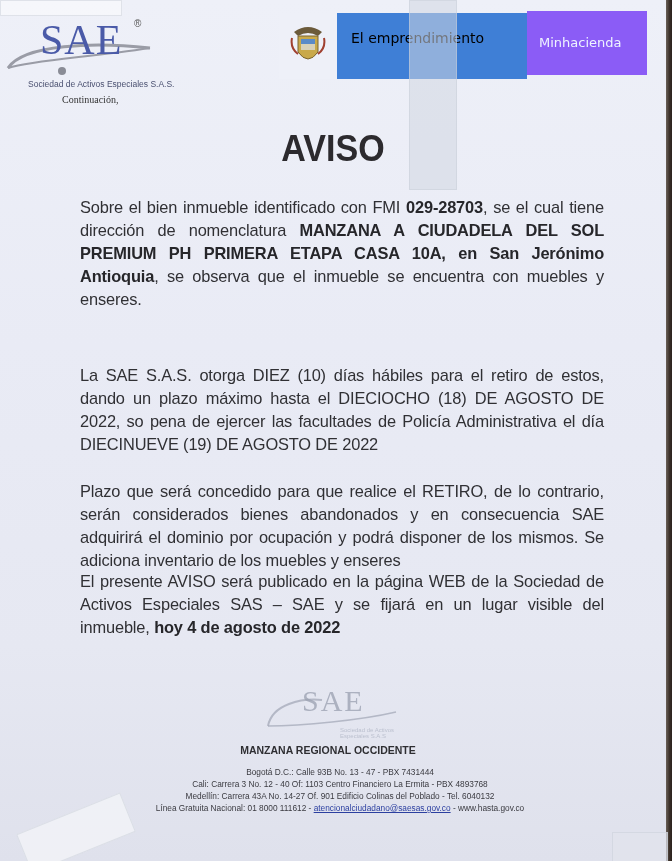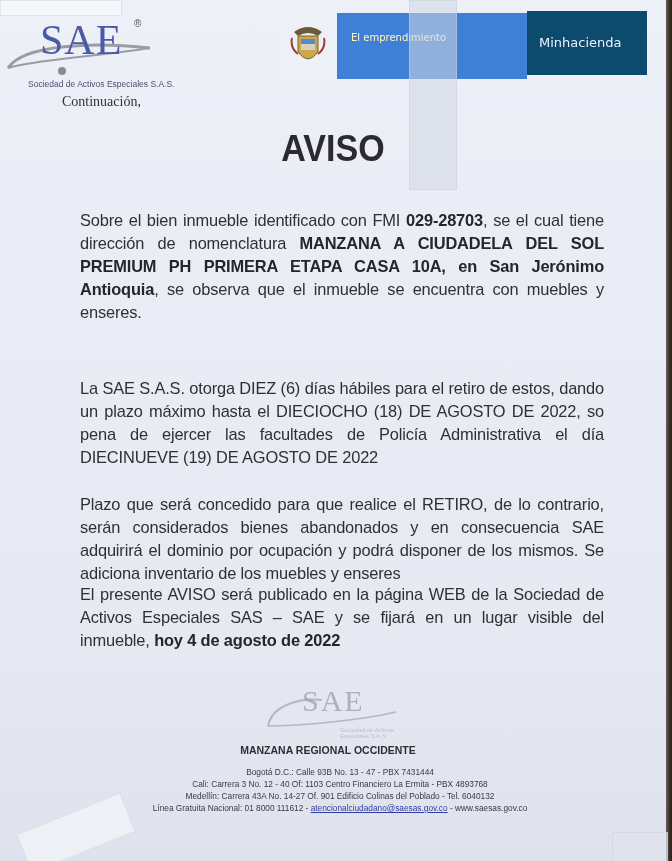--- a/index.html
+++ b/index.html
@@ -33,51 +33,51 @@
   }
   .sae-logo .reg {
     position: absolute; left: 130px; top: 4px; font-size: 10px; color: #555;
   }
   .sae-logo svg { position: absolute; left: 0; top: 0; }
   .sae-company {
     position: absolute; left: 4px; top: 79px; font-size: 8.5px; color: #4a5070; margin-left: 24px;
   }
   .continuacion {
     position: absolute; left: 62px; top: 94px; font-family: "Liberation Serif", serif;
-    font-size: 14px; color: #333;
+    font-size: 10px; color: #333;
   }
 
   
   .gov-banner { position: absolute; left: 279px; top: 11px; width: 368px; height: 68px; }
   .gov-shield {
     position: absolute; left: 0; top: 2px; width: 58px; height: 66px; background: #eef0f8;
     display: flex; align-items: center; justify-content: center;
   }
   .gov-blue {
     position: absolute; left: 58px; top: 2px; width: 190px; height: 66px; background: #3f7fd6;
   }
   .gov-blue .slogan {
-    position: absolute; left: 14px; top: 17px; color: #fef9c3; font-size: 10px;
+    position: absolute; left: 14px; top: 17px; color: #000000; font-size: 14px;
     line-height: 16px; font-family: "DejaVu Sans", sans-serif;
   }
   .gov-light {
-    position: absolute; left: 248px; top: 0px; width: 120px; height: 64px; background: #0c4a6e;
+    position: absolute; left: 248px; top: 0px; width: 120px; height: 64px; background: #8b5cf6;
   }
   .gov-light .minh {
     position: absolute; left: 12px; top: 24px; color: #eef3ff; font-size: 13px;
     font-family: "DejaVu Sans", sans-serif;
   }
 
   .title {
     position: absolute; left: 0; width: 666px; top: 128px; text-align: center;
     font-size: 37px; font-weight: bold; color: #2c2a2e; transform: scaleX(0.92);
   }
   .para {
     position: absolute; left: 80px; width: 524px; font-size: 16.4px; line-height: 23px;
-    text-align: justify; color: #303034; letter-spacing: -0.15px; margin-top: 13px;
+    text-align: justify; color: #303034; letter-spacing: -0.15px;
   }
   .para b { font-weight: bold; color: #26262a; }
   .p1 { top: 196px; }
   .p2 { top: 364px; }
   .p3 { top: 480px; }
   .p4 { top: 570px; }
 
   .stamp { position: absolute; left: 262px; top: 682px; width: 140px; height: 54px; }
   .stamp .txt {
     position: absolute; left: 40px; top: 2px; font-family: "Liberation Serif", serif;
@@ -138,21 +138,21 @@
 </div>
 
 <div class="tape tape-center"></div>
 
 <div class="title">AVISO</div>
 
 <div class="para p1">
   <span>Sobre el bien inmueble identificado con FMI </span><b>029-28703</b><span>, se el cual tiene dirección de nomenclatura </span><b>MANZANA A CIUDADELA DEL SOL PREMIUM PH PRIMERA ETAPA CASA 10A, en San Jerónimo Antioquia</b><span>, se observa que el inmueble se encuentra con muebles y enseres.</span>
 </div>
 
-<div class="para p2">La SAE S.A.S. otorga DIEZ (6) días hábiles para el retiro de estos, dando un plazo máximo hasta el DIECIOCHO (18) DE AGOSTO DE 2022, so pena de ejercer las facultades de Policía Administrativa el día DIECINUEVE (19) DE AGOSTO DE 2022</div>
+<div class="para p2">La SAE S.A.S. otorga DIEZ (10) días hábiles para el retiro de estos, dando un plazo máximo hasta el DIECIOCHO (18) DE AGOSTO DE 2022, so pena de ejercer las facultades de Policía Administrativa el día DIECINUEVE (19) DE AGOSTO DE 2022</div>
 
 <div class="para p3">Plazo que será concedido para que realice el RETIRO, de lo contrario, serán considerados bienes abandonados y en consecuencia SAE adquirirá el dominio por ocupación y podrá disponer de los mismos. Se adiciona inventario de los muebles y enseres</div>
 
 <div class="para p4">
   <span>El presente AVISO será publicado en la página WEB de la Sociedad de Activos Especiales SAS – SAE y se fijará en un lugar visible del inmueble, </span><b>hoy 4 de agosto de 2022</b>
 </div>
 
 <div class="stamp">
   <svg width="140" height="54">
     <path d="M6 44 C 10 22, 40 16, 60 18" stroke="#a8adbb" stroke-width="2" fill="none" opacity="0.8"></path>
@@ -161,18 +161,18 @@
   <span class="txt">SAE</span>
   <span class="sub">Sociedad de Activos Especiales S.A.S</span>
 </div>
 
 <div class="regional">MANZANA REGIONAL OCCIDENTE</div>
 <div class="footer">
   <div>Bogotá D.C.: Calle 93B No. 13 - 47 -  PBX  7431444</div>
   <div>Cali: Carrera 3 No. 12 - 40 Of: 1103 Centro Financiero La Ermita  -  PBX  4893768</div>
   <div>Medellín: Carrera 43A No. 14-27 Of. 901 Edificio Colinas del Poblado - Tel. 6040132</div>
   <div>
-    <span>Línea Gratuita Nacional: 01 8000 111612 - </span><a>atencionalciudadano@saesas.gov.co</a><span> - </span><span>www.saesas.gov.co</span>
+    <span>Línea Gratuita Nacional: 01 8000 111612 - </span><a>atencionalciudadano@saesas.gov.co</a><span> - </span><span>www.hasta.gov.co</span>
   </div>
 </div>
 
 <div class="tape tape-bottom-left"></div>
 <div class="tape tape-bottom-right"></div>
 
 </body></html>

